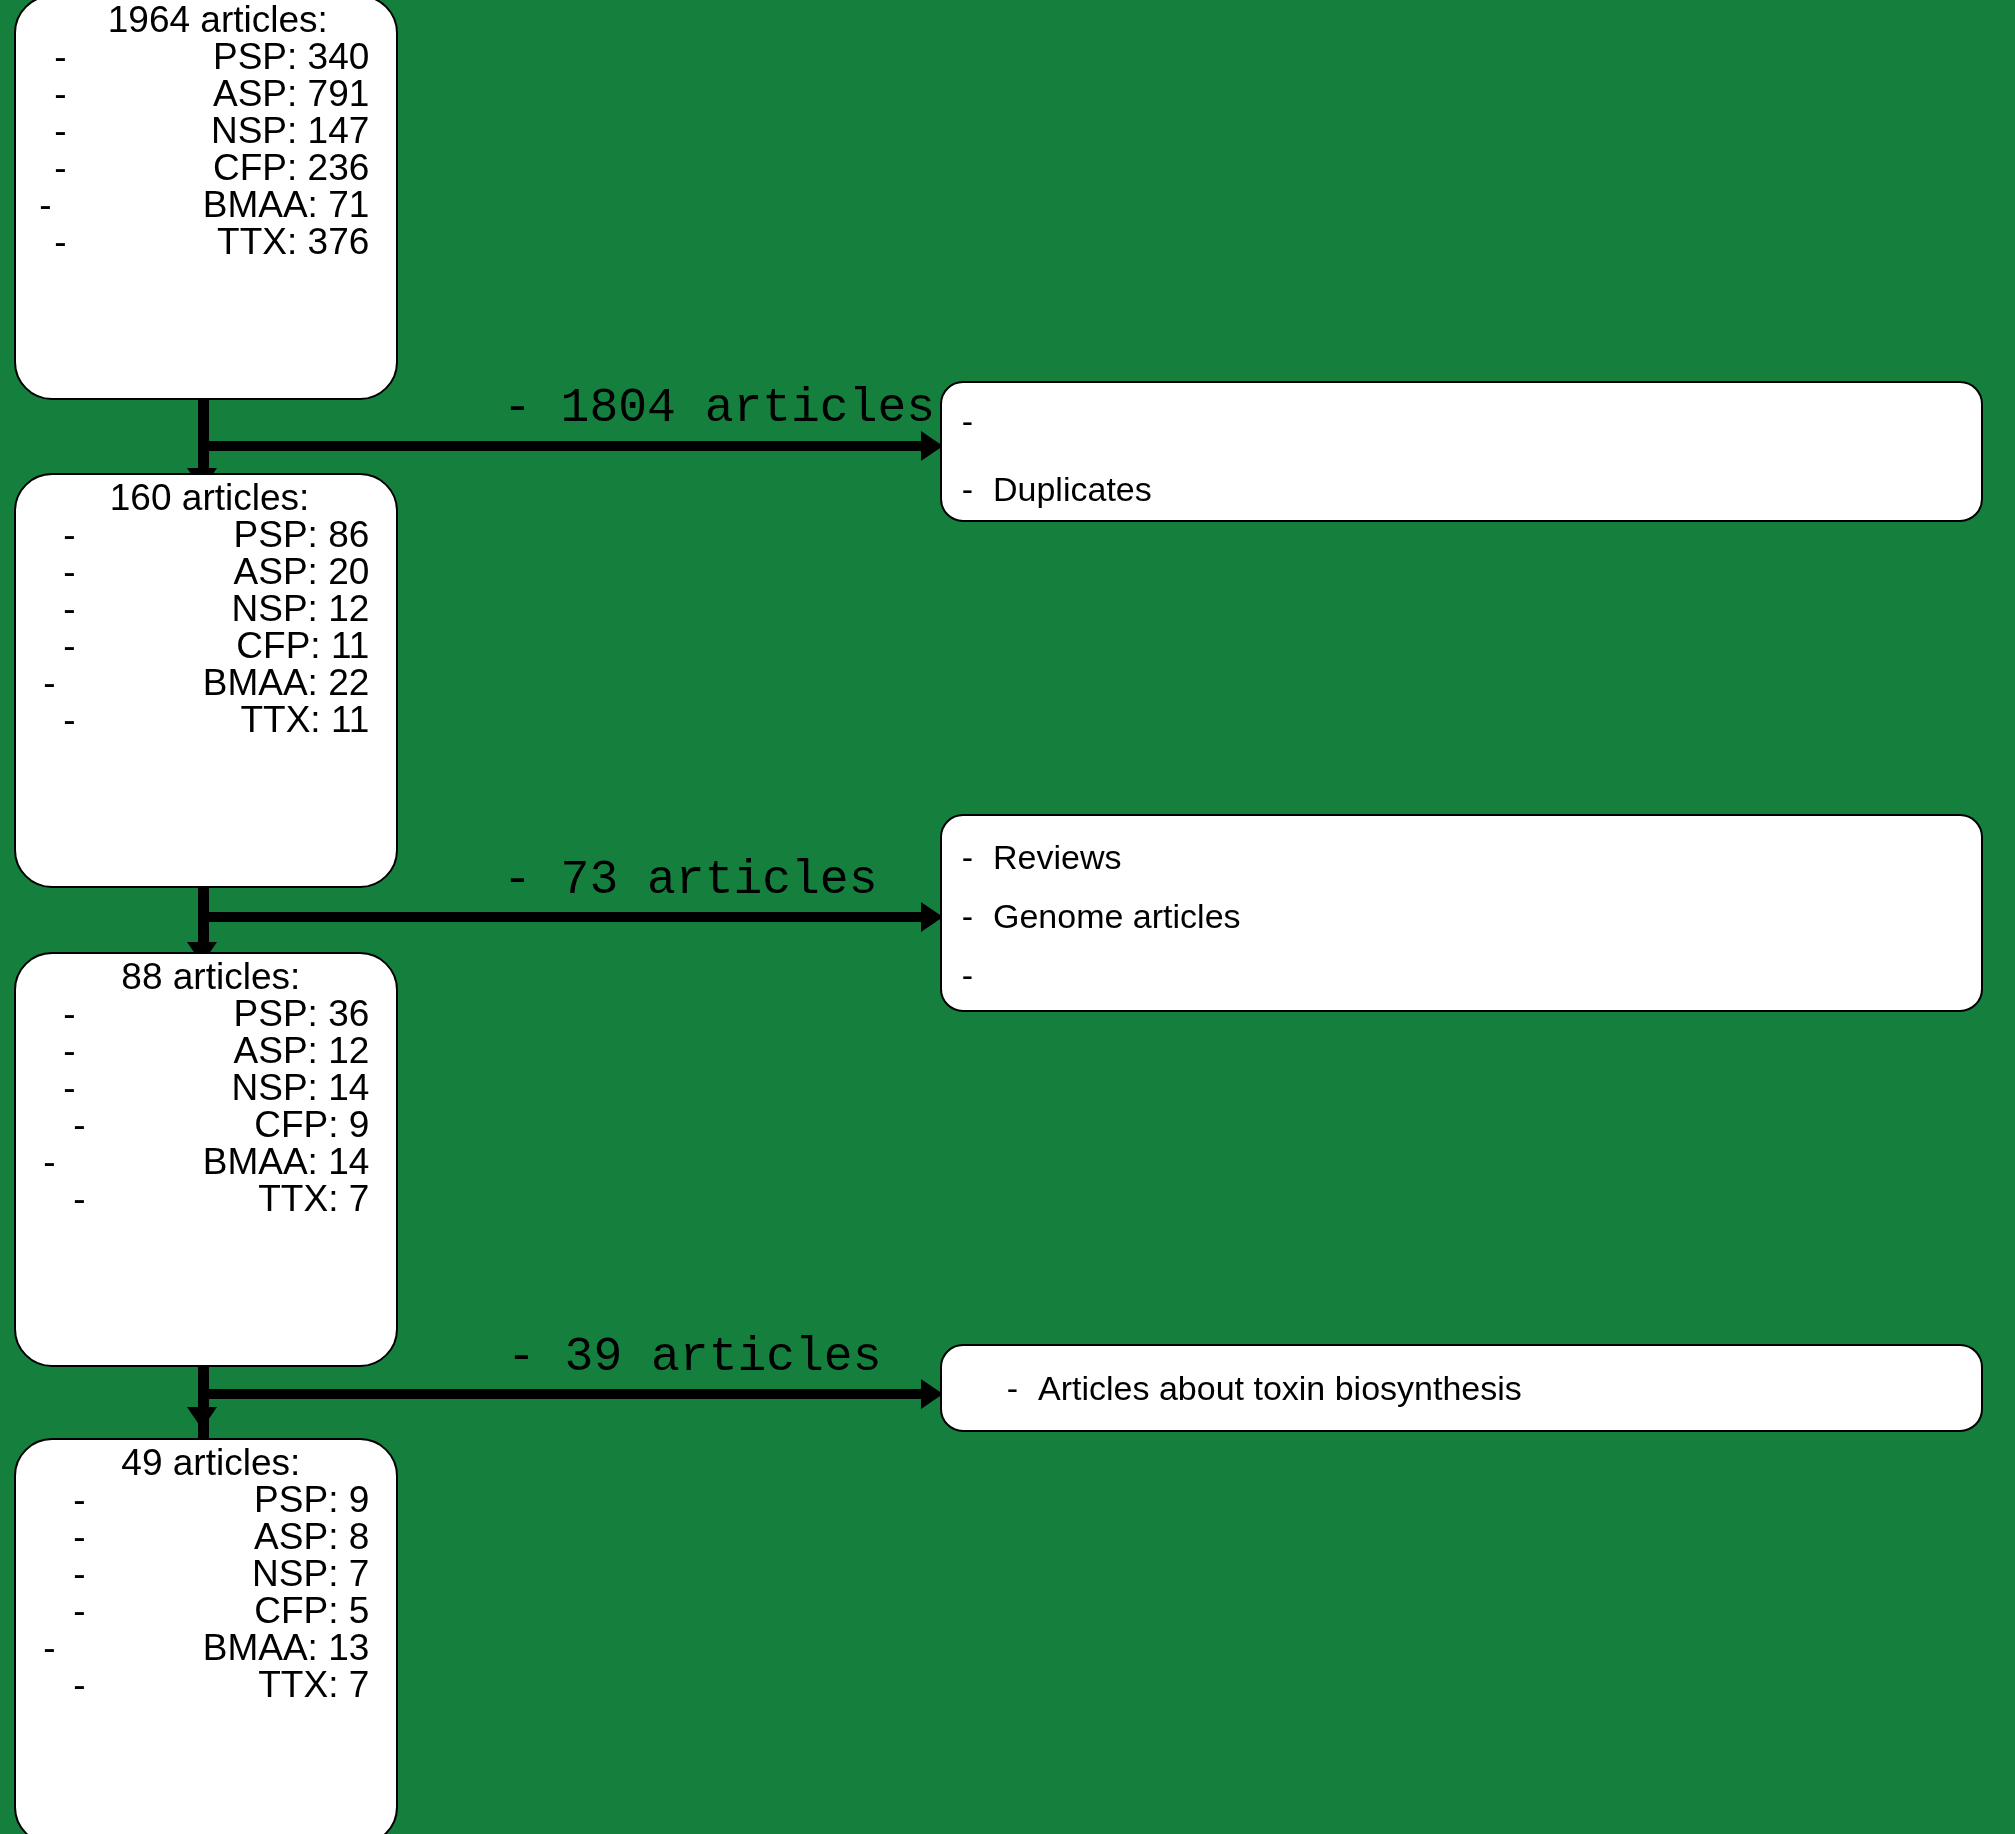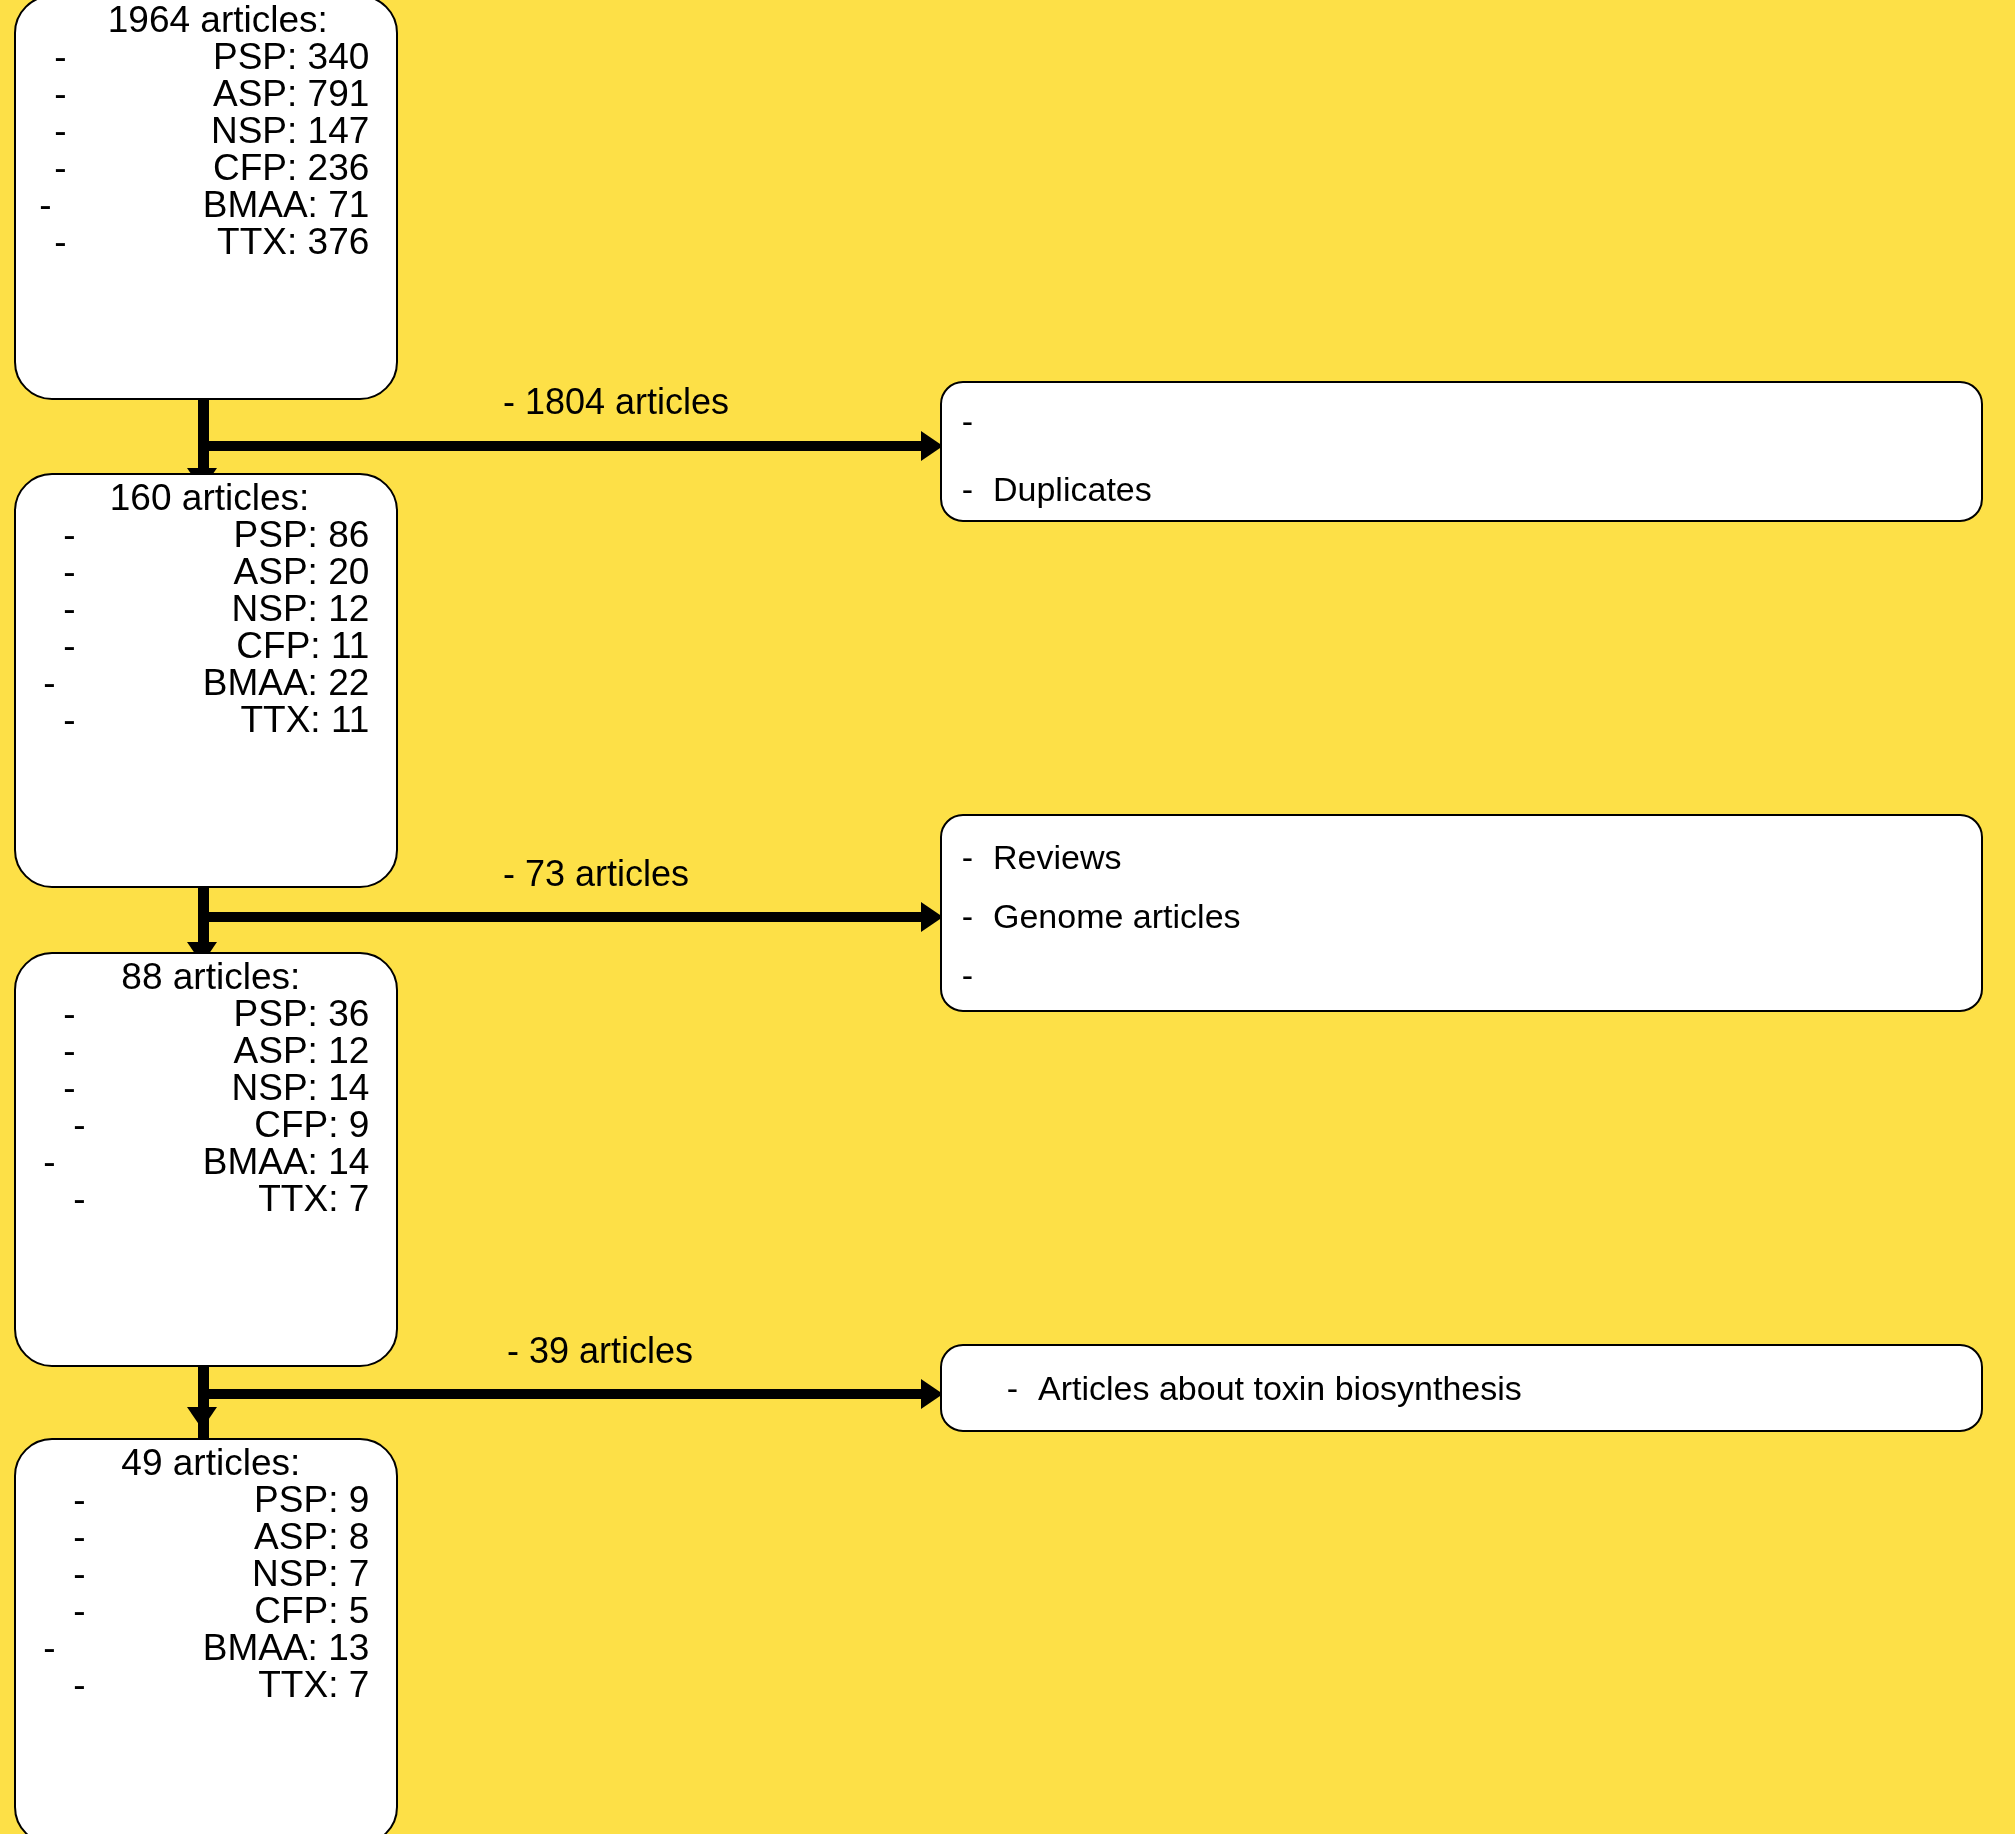--- a/index.html
+++ b/index.html
@@ -8,21 +8,21 @@
     background: #ffffff;
   }
   body {
     font-family: "Liberation Sans", sans-serif;
     color: #000000;
   }
   #page {
     position: relative;
     width: 2015px;
     height: 1834px;
-    background: #fde047;
+    background: #15803d;
     overflow: hidden;
   }
 
   
   .main-box {
     position: absolute;
     box-sizing: border-box;
     border: 2.6px solid #000000;
     border-radius: 38px;
     background: #ffffff;
@@ -102,23 +102,24 @@
   .arrow-right {
     position: absolute;
     width: 0;
     height: 0;
     border-top: 15.6px solid transparent;
     border-bottom: 15.6px solid transparent;
     border-left: 22px solid #000000;
   }
   .edge-label {
     position: absolute;
-    font-size: 36px;
-    line-height: 1.0;
-    white-space: nowrap;
+    font-size: 48px;
+    line-height: 1.0;
+    white-space: nowrap;
+    font-family: Liberation Mono, monospace;
   }
 </style>
 </head>
 <body>
 
 <div id="page">
 
   <div class="main-box" style="left:14.3px; top:-5.2px; width:384px; height:405px;">
     <div class="main-title">1964 articles:</div>
     <div class="main-list">

